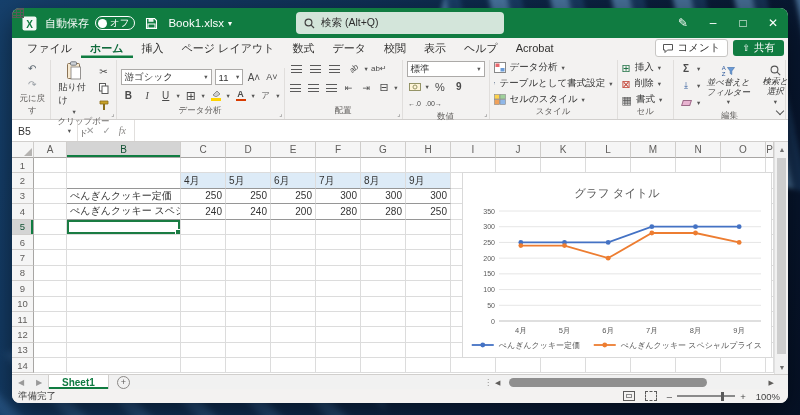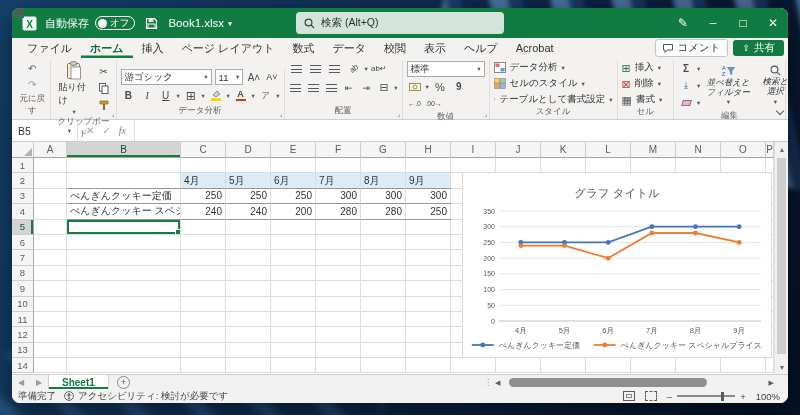--- a/index.html
+++ b/index.html
@@ -352,37 +352,37 @@
           <svg width="12" height="11" viewBox="0 0 12 11">
               <rect x="0.5" y="0.5" width="11" height="10" fill="#fff" stroke="#888"></rect>
               <rect x="1.5" y="1.5" width="4" height="3.5" fill="#e8686d"></rect>
               <rect x="6.5" y="6" width="4" height="3.5" fill="#6a9bd8"></rect>
             </svg>
           <span>データ分析</span>
             <span class="caret-s">▾</span>
         </div>
         <div class="stylerow">
           <svg width="12" height="11" viewBox="0 0 12 11">
-              <rect x="0.5" y="0.5" width="5" height="4.5" fill="#ffd34d" stroke="#888" stroke-width=".6"></rect>
-              <rect x="6" y="0.5" width="5.5" height="4.5" fill="#9fd09a" stroke="#888" stroke-width=".6"></rect>
-              <rect x="0.5" y="5.5" width="5" height="5" fill="#f0a15a" stroke="#888" stroke-width=".6"></rect>
-              <rect x="6" y="5.5" width="5.5" height="5" fill="#8fb7e8" stroke="#888" stroke-width=".6"></rect>
-            </svg>
-          <span>セルのスタイル</span>
-            <span class="caret-s">▾</span>
-        </div>
-        <div class="stylerow">
-          <svg width="12" height="11" viewBox="0 0 12 11">
               <rect x="0.5" y="0.5" width="11" height="10" fill="#fff" stroke="#888"></rect>
               <rect x="0.5" y="0.5" width="11" height="3" fill="#6a9bd8"></rect>
               <line x1="4.3" y1="3.5" x2="4.3" y2="10.5" stroke="#aaa"></line>
               <line x1="8.1" y1="3.5" x2="8.1" y2="10.5" stroke="#aaa"></line>
               <line x1="0.5" y1="7" x2="11.5" y2="7" stroke="#aaa"></line>
             </svg>
           <span>テーブルとして書式設定</span>
+            <span class="caret-s">▾</span>
+        </div>
+        <div class="stylerow">
+          <svg width="12" height="11" viewBox="0 0 12 11">
+              <rect x="0.5" y="0.5" width="5" height="4.5" fill="#ffd34d" stroke="#888" stroke-width=".6"></rect>
+              <rect x="6" y="0.5" width="5.5" height="4.5" fill="#9fd09a" stroke="#888" stroke-width=".6"></rect>
+              <rect x="0.5" y="5.5" width="5" height="5" fill="#f0a15a" stroke="#888" stroke-width=".6"></rect>
+              <rect x="6" y="5.5" width="5.5" height="5" fill="#8fb7e8" stroke="#888" stroke-width=".6"></rect>
+            </svg>
+          <span>セルのスタイル</span>
             <span class="caret-s">▾</span>
         </div>
       </div>
       <div class="glabel">スタイル</div>
     </div>
 
     <div class="rgroup" style="width:64px;">
       <div class="vstack" style="gap:3px;">
         <div class="stylerow">
           <span style="color:#217346;font-size:11px;line-height:10px;">⊞</span>
@@ -820,28 +820,20 @@
       <span class="harr">◀</span>
       <span class="htrack">
           <span class="hthumb"></span>
         </span>
       <span class="harr">▶</span>
     </div>
   </div>
 
   <div class="statusbar">
     <span>準備完了</span>
-    <span style="display:flex;align-items:center;gap:4px;">
-      <svg width="10" height="10" viewBox="0 0 10 10">
-          <circle cx="5" cy="5" r="4.4" fill="none" stroke="#555" stroke-width=".9"></circle>
-          <circle cx="5" cy="2.9" r="1" fill="#555"></circle>
-          <path d="M2.7 4.2h4.6M5 4.2v2.2M5 6.4l-1.3 2M5 6.4l1.3 2" stroke="#555" stroke-width=".9" fill="none"></path>
-        </svg>
-      <span>アクセシビリティ: 検討が必要です</span>
-    </span>
     <div class="sb-right">
       <span class="vicon grid"></span>
       <span class="vicon page"></span>
       <span class="vicon brk"></span>
       <span class="zoomer">
         <span>–</span>
         <span class="ztrack">
             <span class="zthumb"></span>
           </span>
         <span>+</span>

